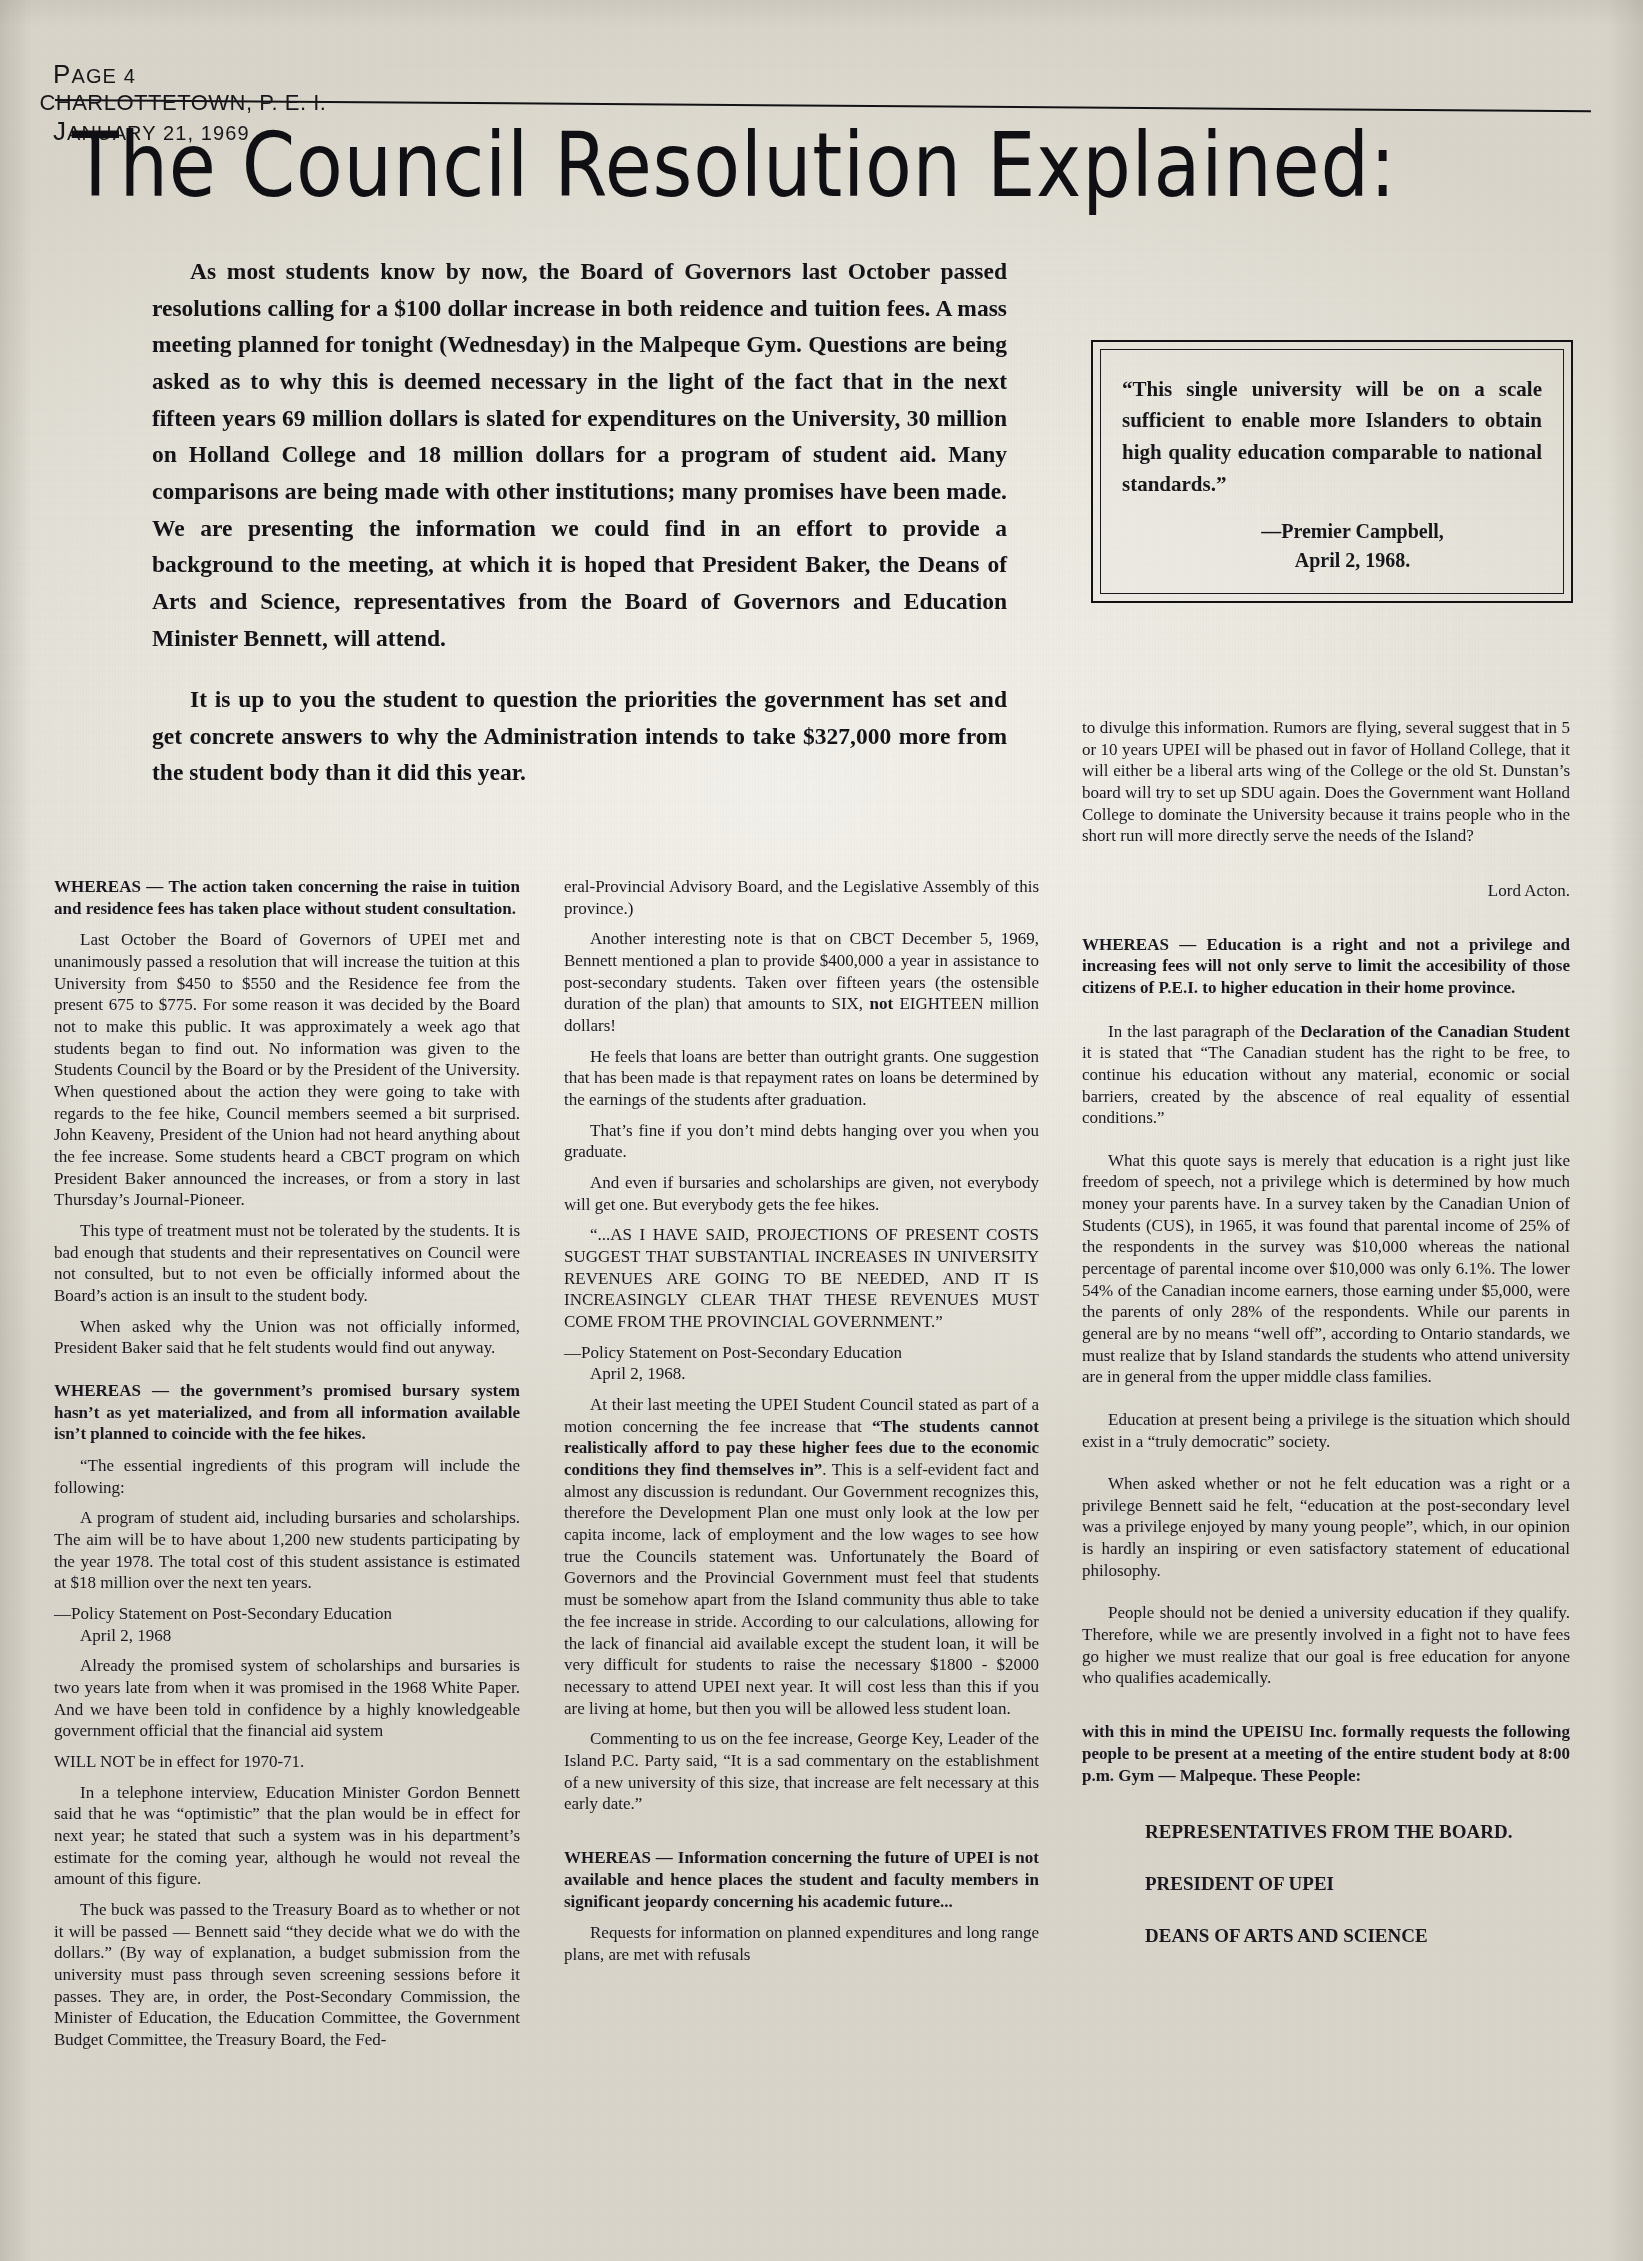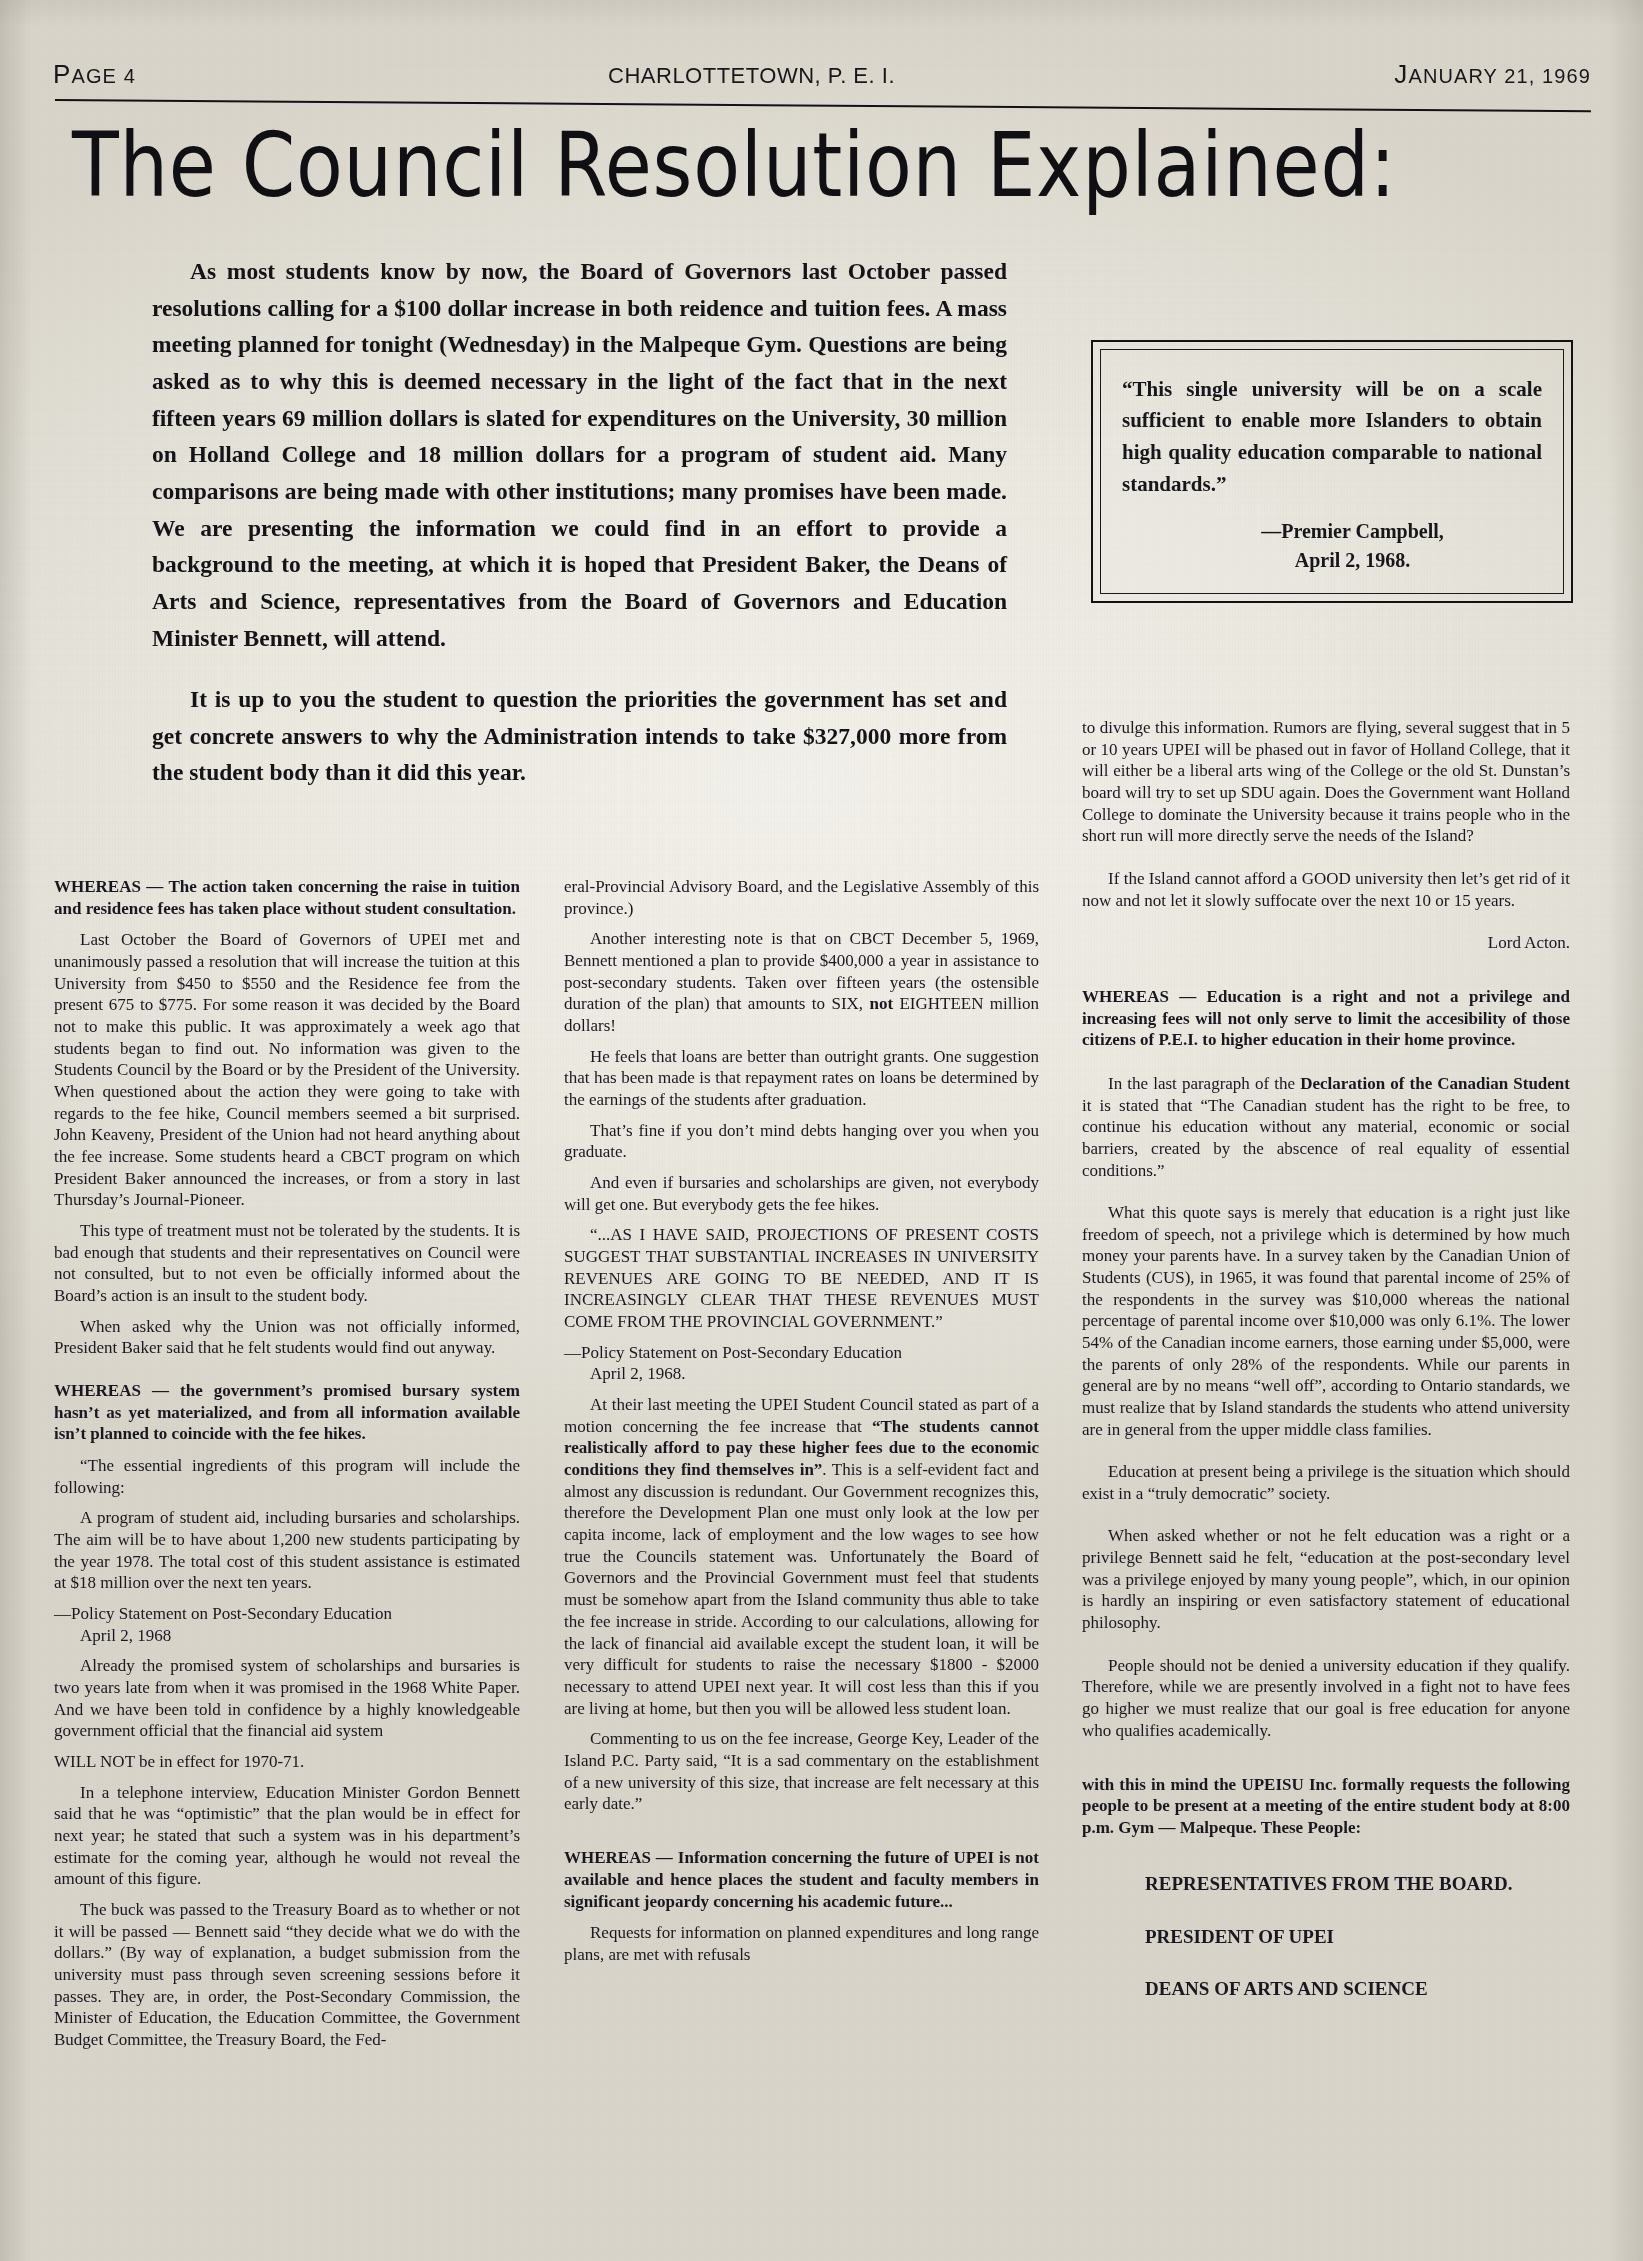--- a/index.html
+++ b/index.html
@@ -50,20 +50,21 @@
   
   .masthead {
     position: absolute;
     left: 53px;
     top: 59px;
     width: 1538px;
     display: flex;
     align-items: baseline;
     justify-content: space-between;
     font-family: "Liberation Sans", "DejaVu Sans", sans-serif;
+    flex-direction: column;
   }
   .mh-left, .mh-right {
     font-size: 20px;
     letter-spacing: 1.1px;
     font-weight: 400;
   }
   .mh-left .sc, .mh-right .sc { font-size: 26px; }
   .mh-center {
     font-size: 22px;
     letter-spacing: 0.5px;
@@ -245,21 +246,20 @@
     <p><span>At their last meeting the UPEI Student Council stated as part of a motion concerning the fee increase that </span><b>“The students cannot realistically afford to pay these higher fees due to the economic conditions they find themselves in”</b><span>. This is a self-evident fact and almost any discussion is redundant. Our Government recognizes this, therefore the Development Plan one must only look at the low per capita income, lack of employment and the low wages to see how true the Councils statement was. Unfortunately the Board of Governors and the Provincial Government must feel that students must be somehow apart from the Island community thus able to take the fee increase in stride. According to our calculations, allowing for the lack of financial aid available except the student loan, it will be very difficult for students to raise the necessary $1800 - $2000 necessary to attend UPEI next year. It will cost less than this if you are living at home, but then you will be allowed less student loan.</span></p>
     <p>Commenting to us on the fee increase, George Key, Leader of the Island P.C. Party said, “It is a sad commentary on the establishment of a new university of this size, that increase are felt necessary at this early date.”</p>
     <div class="spacer-md"></div>
     <p class="whereas">WHEREAS — Information concerning the future of UPEI is not available and hence places the student and faculty members in significant jeopardy concerning his academic future...</p>
     <p>Requests for information on planned expenditures and long range plans, are met with refusals</p>
   </div>
 
   <div class="col col3 layer">
     <p class="noind">to divulge this information. Rumors are flying, several suggest that in 5 or 10 years UPEI will be phased out in favor of Holland College, that it will either be a liberal arts wing of the College or the old St. Dunstan’s board will try to set up SDU again. Does the Government want Holland College to dominate the University because it trains people who in the short run will more directly serve the needs of the Island?</p>
     <div class="spacer-sm"></div>
-    <p>If the Island cannot afford a GOOD university then let’s get rid of it now and not let it slowly suffocate over the next 10 or 15 years.</p>
     <div class="spacer-sm"></div>
     <p class="right">Lord Acton.</p>
     <div class="spacer-md"></div>
     <p class="whereas">WHEREAS — Education is a right and not a privilege and increasing fees will not only serve to limit the accesibility of those citizens of P.E.I. to higher education in their home province.</p>
     <div class="spacer-sm"></div>
     <p><span>In the last paragraph of the </span><b>Declaration of the Canadian Student</b><span> it is stated that “The Canadian student has the right to be free, to continue his education without any material, economic or social barriers, created by the abscence of real equality of essential conditions.”</span></p>
     <div class="spacer-sm"></div>
     <p>What this quote says is merely that education is a right just like freedom of speech, not a privilege which is determined by how much money your parents have. In a survey taken by the Canadian Union of Students (CUS), in 1965, it was found that parental income of 25% of the respondents in the survey was $10,000 whereas the national percentage of parental income over $10,000 was only 6.1%. The lower 54% of the Canadian income earners, those earning under $5,000, were the parents of only 28% of the respondents. While our parents in general are by no means “well off”, according to Ontario standards, we must realize that by Island standards the students who attend university are in general from the upper middle class families.</p>
     <div class="spacer-sm"></div>
     <p>Education at present being a privilege is the situation which should exist in a “truly democratic” society.</p>

